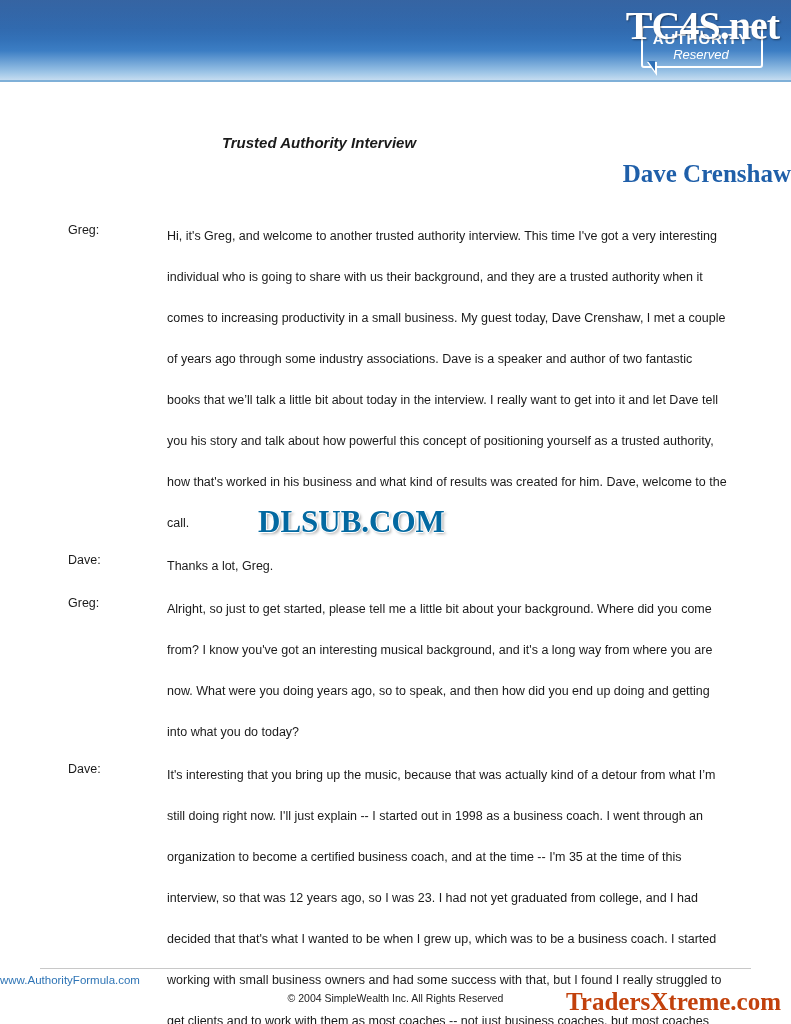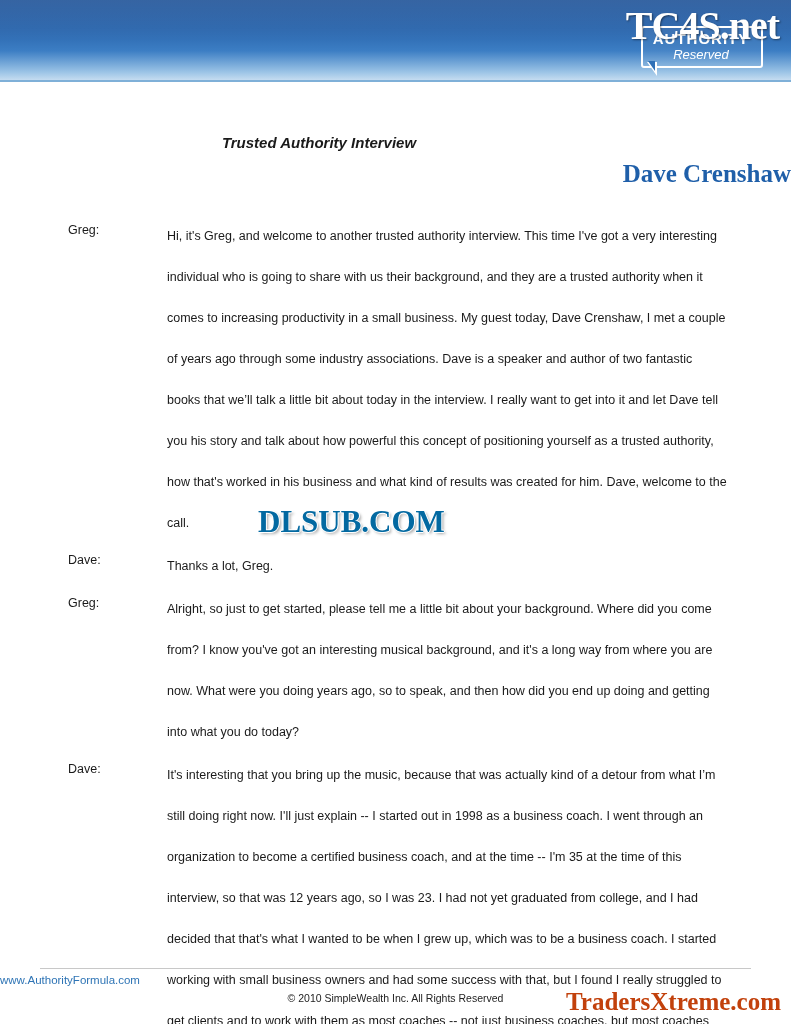--- a/index.html
+++ b/index.html
@@ -262,17 +262,17 @@
 
     <div class="entry">
       <div class="speaker">Dave:</div>
       <div class="speech">It's interesting that you bring up the music, because that was actually kind of a detour from what I’m still doing right now. I'll just explain -- I started out in 1998 as a business coach. I went through an organization to become a certified business coach, and at the time -- I'm 35 at the time of this interview, so that was 12 years ago, so I was 23. I had not yet graduated from college, and I had decided that that's what I wanted to be when I grew up, which was to be a business coach. I started working with small business owners and had some success with that, but I found I really struggled to get clients and to work with them as most coaches -- not just business coaches, but most coaches experience that kind of struggle in finding their clients. That's where I started, and I think because of that struggle I did take a little bit of a detour. I took a break from being a business coach and I started my own band. I did try to be a rock star, and bless my</div>
     </div>
 
   </div>
 
   <div class="footer"></div>
   <div class="footer-url">www.AuthorityFormula.com</div>
-  <div class="footer-copy">© 2010 SimpleWealth Inc.  All Rights Reserved</div>
+  <div class="footer-copy">© 2004 SimpleWealth Inc.  All Rights Reserved</div>
 </div>
 
 <div class="wm-dlsub">DLSUB.COM</div>
 <div class="wm-traders">TradersXtreme.com</div>
 
 </body></html>

